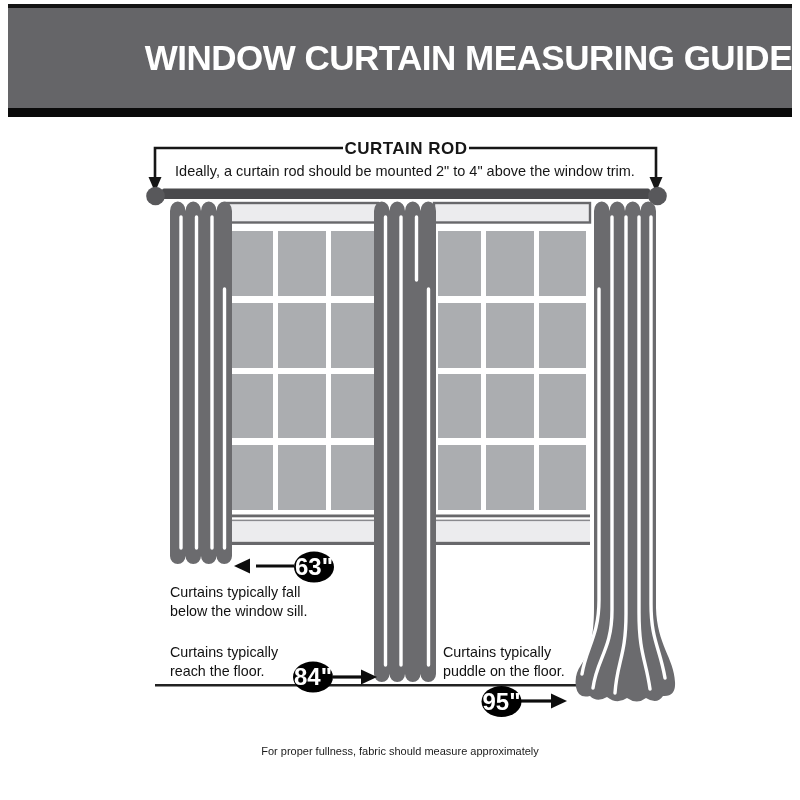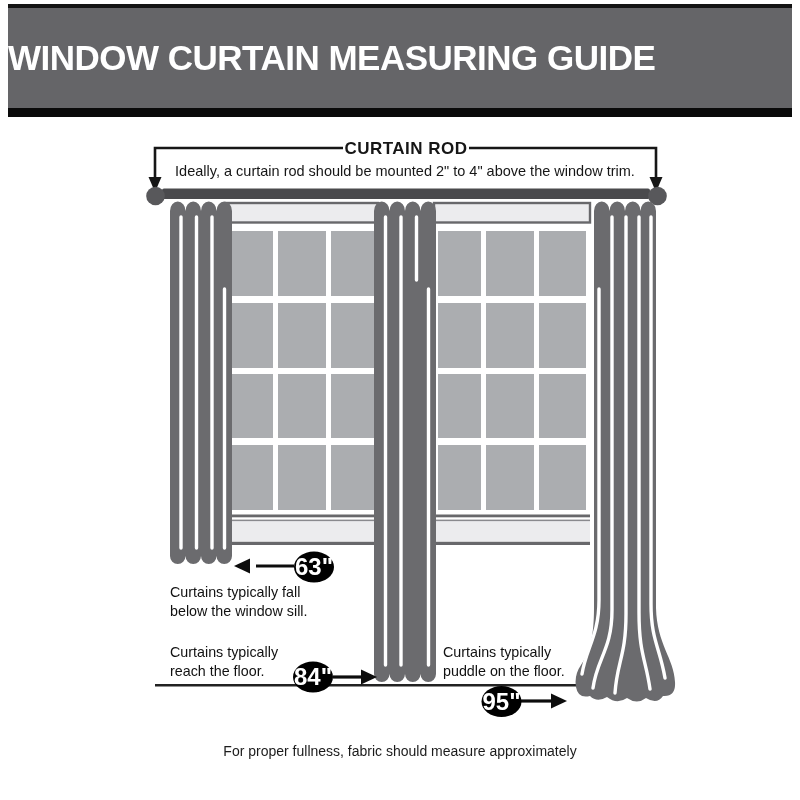--- a/index.html
+++ b/index.html
@@ -1,21 +1,21 @@
 <!DOCTYPE html>
 <html style="--banner: #656568; --banner_text: #ffffff; --curtain: #6b6b6e; --rod: #4a4a4d; --finial: #58585b; --pane: #abadb0; --band_fill: #ececee; --band_line: #68686b; --ink: #161616; --badge_bg: #000000; --badge_text: #ffffff;"><head>
 <meta charset="utf-8">
 <style>
   html,body{margin:0;padding:0;background:#ffffff;}
   #stage{position:relative;width:800px;height:800px;background:#ffffff;overflow:hidden;
          font-family:"Liberation Sans",sans-serif;}
   
   #banner{position:absolute;left:8px;top:4px;width:784px;height:100px;
           background:var(--banner);border-top:4px solid #141414;border-bottom:9px solid #0a0a0a;
-          display:flex;align-items:center;justify-content:flex-start;}
+          display:flex;align-items:center;justify-content:flex-end;}
   #banner h1{margin:0;font-size:35px;font-weight:bold;letter-spacing:-0.5px;
              color:var(--banner_text);white-space:nowrap;}
   
   #diagram{position:absolute;left:0;top:0;width:800px;height:800px;}
   #diagram text{font-family:"Liberation Sans",sans-serif;}
   .ink-stroke{fill:none;stroke:var(--ink);stroke-width:2.6px;}
   .ink-fill{fill:var(--ink);}
   .rod-label{font-size:17px;font-weight:bold;letter-spacing:0.5px;fill:var(--ink);text-anchor:middle;}
   .rod-subtitle{font-size:14.5px;fill:var(--ink);text-anchor:middle;}
   .pane{fill:var(--pane);}
@@ -28,21 +28,21 @@
   .curtain{fill:var(--curtain);}
   .fold{fill:none;stroke:#ffffff;stroke-width:3.4px;stroke-linecap:round;}
   .floor{stroke:#222222;stroke-width:2.4px;}
   .mline{stroke:#0c0c0c;stroke-width:3.2px;}
   .mhead{fill:#0c0c0c;}
   .badge{fill:var(--badge_bg);}
   .badge-text{font-size:24px;font-weight:bold;fill:var(--badge_text);text-anchor:middle;}
   .note{font-size:14.3px;fill:#111111;}
   
   #footer{position:absolute;left:0;top:740px;width:800px;text-align:center;
-          font-size:14px;line-height:23.5px;color:#1b1b1b;}
+          font-size:11px;line-height:23.5px;color:#1b1b1b;}
 </style>
 </head>
 <body>
 
 <div id="stage">
 
   <div id="banner">
     <h1>WINDOW CURTAIN MEASURING GUIDE</h1>
   </div>
 

